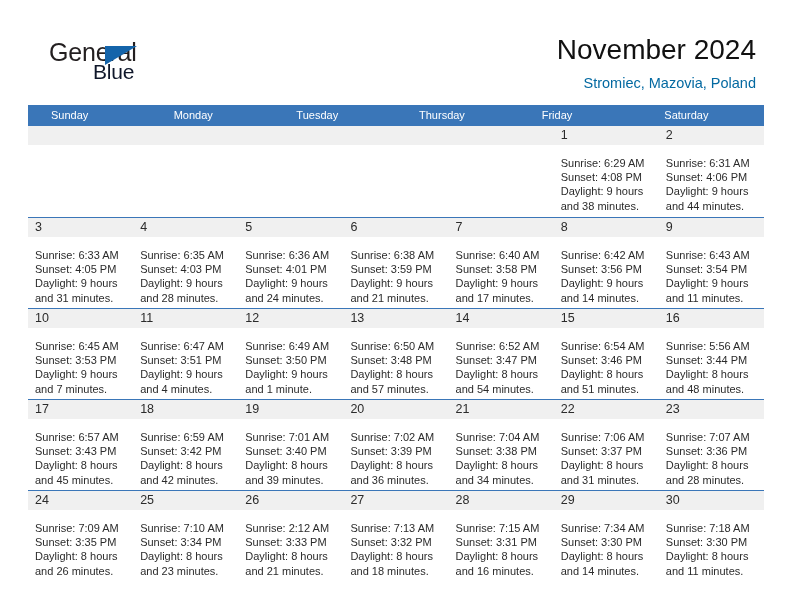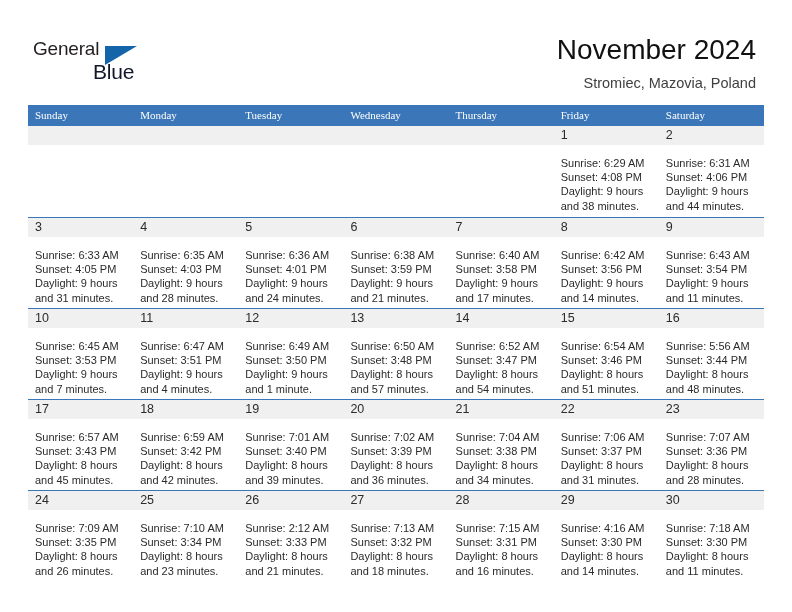--- a/index.html
+++ b/index.html
@@ -29,22 +29,22 @@
   }
   .logo {
     position: absolute;
     left: 33px;
     top: 38px;
     width: 130px;
     height: 48px;
   }
   .logo-general {
     position: absolute;
-    left: 0; top: 0;
-    font-size: 19px;
+    left: 16px; top: 0;
+    font-size: 25px;
     letter-spacing: -0.2px;
     color: #231f20;
     font-family: "Liberation Sans", sans-serif;
   }
   .logo-triangle {
     position: absolute;
     left: 72px;
     top: 8px;
     width: 0; height: 0;
     border-left: 32px solid #1464aa;
@@ -68,21 +68,21 @@
   .cal-title {
     font-size: 28px;
     color: #111111;
     font-weight: normal;
     line-height: 34px;
     white-space: nowrap;
     text-align: center;
   }
   .cal-subtitle {
     font-size: 14.5px;
-    color: #404040;
+    color: #0369a1;
     line-height: 20px;
     margin-top: 6px;
     white-space: nowrap;
   }
 
   
   .calendar {
     position: absolute;
     left: 28px;
     top: 105px;
@@ -92,24 +92,23 @@
     display: flex;
     width: 736px;
     height: 21px;
     background: #3a76b8;
   }
   .weekday-cell {
     flex: 1 1 0;
     color: #ffffff;
     font-size: 11px;
     line-height: 21px;
-    padding-left: 7px;
+    padding-left: 23px;
     white-space: nowrap;
     overflow: hidden;
-    font-family: Liberation Serif, serif;
   }
 
   .week-row {
     position: relative;
     width: 736px;
     height: 91px;
     border-top: 1.5px solid #3a76b8;
   }
   .week-row:first-of-type {
     border-top: none;
@@ -171,21 +170,20 @@
       <div class="cal-subtitle">Stromiec, Mazovia, Poland</div>
     </div>
 
   </div>
 
   <div class="calendar">
     <div class="weekday-header" id="weekday-header">
         <div class="weekday-cell">Sunday</div>
         <div class="weekday-cell">Monday</div>
         <div class="weekday-cell">Tuesday</div>
-        <div class="weekday-cell">Wednesday</div>
         <div class="weekday-cell">Thursday</div>
         <div class="weekday-cell">Friday</div>
         <div class="weekday-cell">Saturday</div>
       </div>
     <div id="weeks-container">
         <div class="week-row">
           <div class="daynum-band"></div>
           <div class="day-cells">
             <div class="day-cell empty">
               <div class="day-number"></div>
@@ -470,21 +468,21 @@
               <div class="day-info">
                 <div>Sunrise: 7:15 AM</div>
                 <div>Sunset: 3:31 PM</div>
                 <div>Daylight: 8 hours</div>
                 <div>and 16 minutes.</div>
               </div>
             </div>
             <div class="day-cell">
               <div class="day-number">29</div>
               <div class="day-info">
-                <div>Sunrise: 4:16 AM</div>
+                <div>Sunrise: 7:34 AM</div>
                 <div>Sunset: 3:30 PM</div>
                 <div>Daylight: 8 hours</div>
                 <div>and 14 minutes.</div>
               </div>
             </div>
             <div class="day-cell">
               <div class="day-number">30</div>
               <div class="day-info">
                 <div>Sunrise: 7:18 AM</div>
                 <div>Sunset: 3:30 PM</div>

